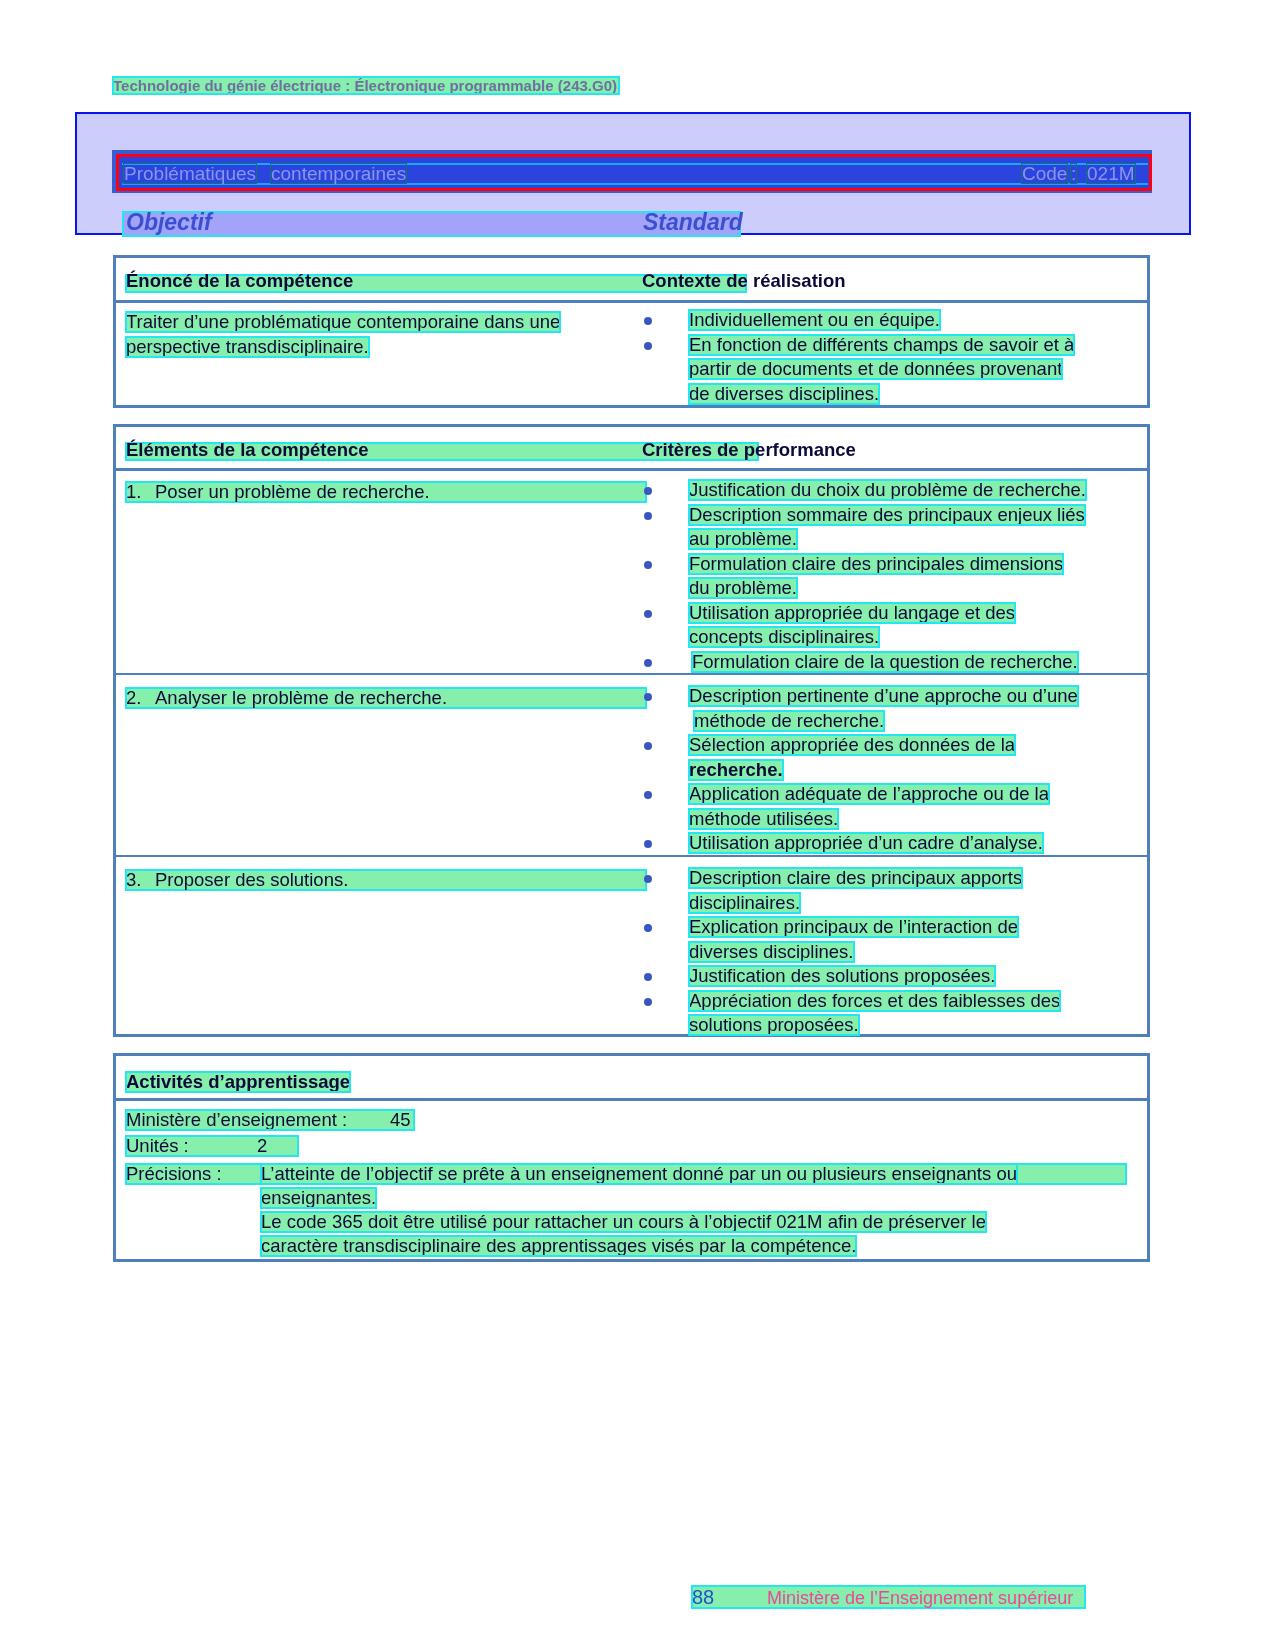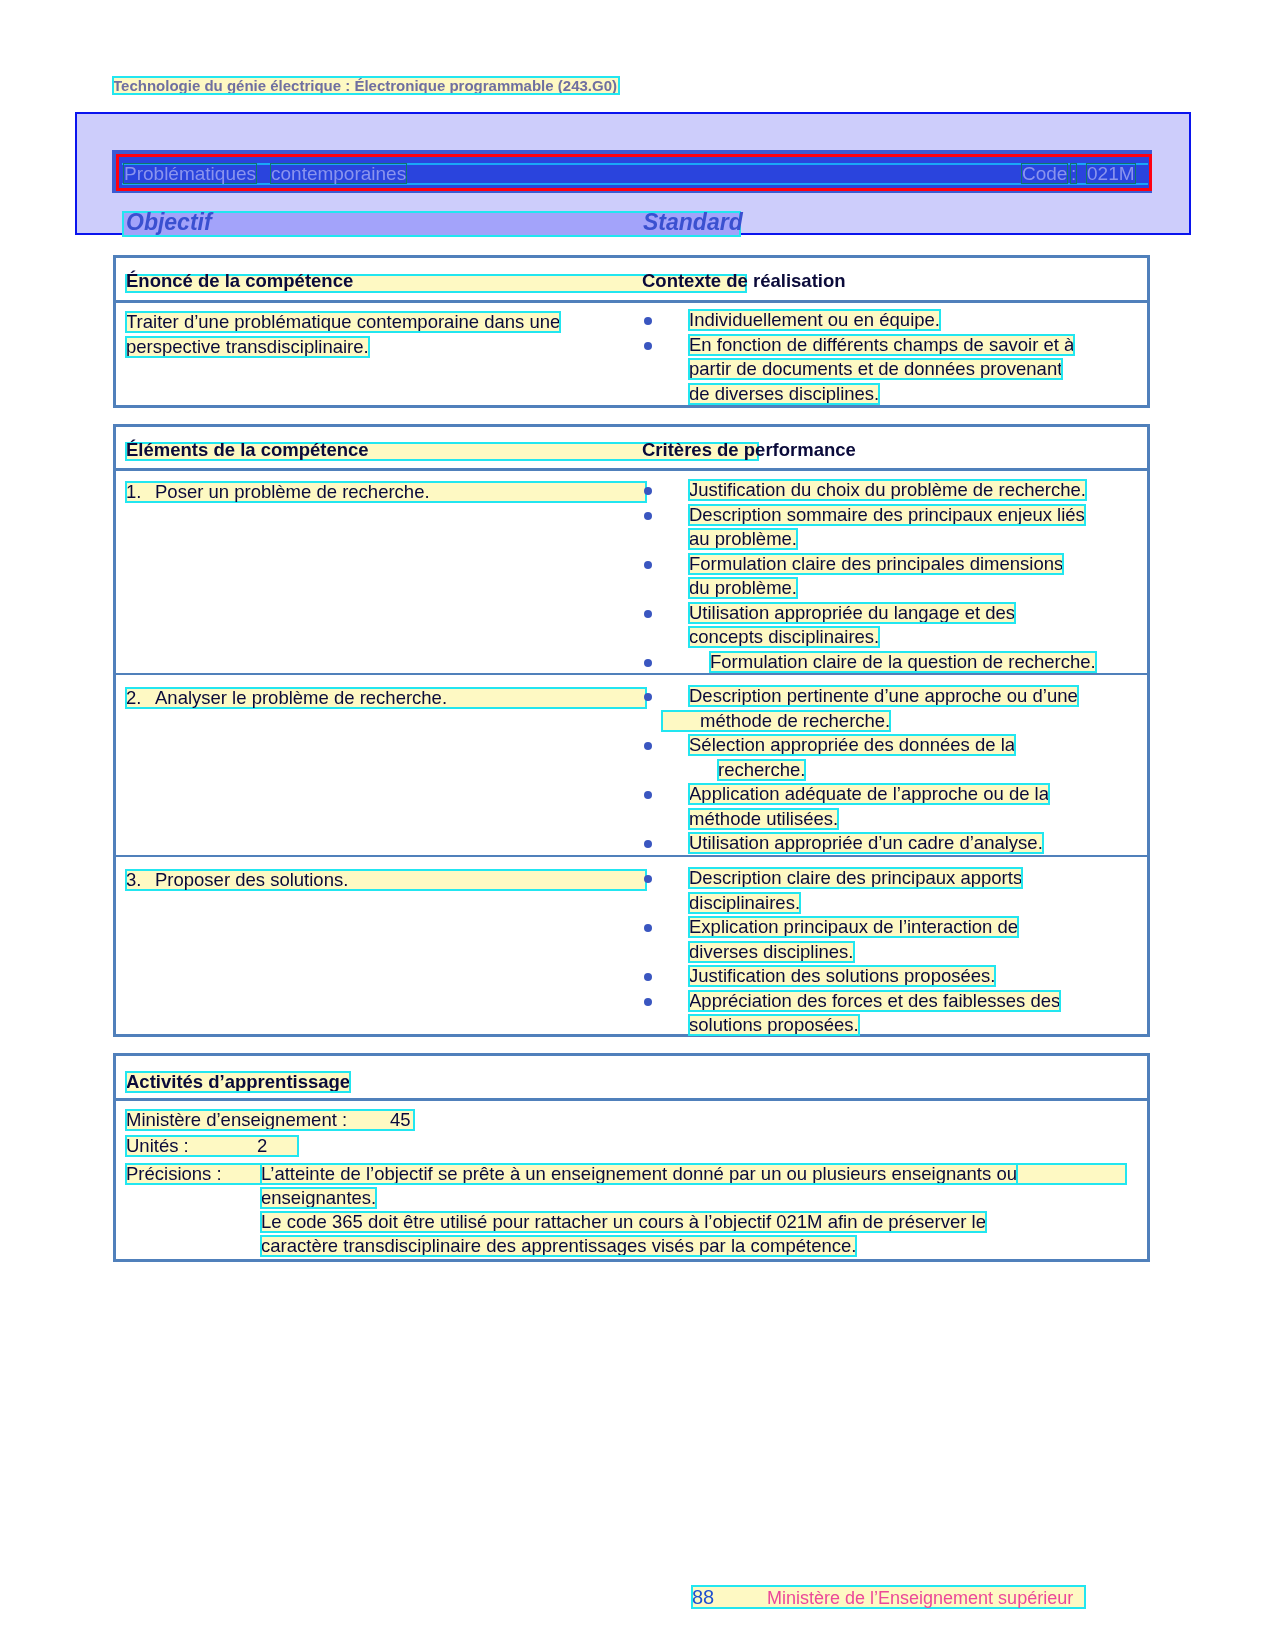--- a/index.html
+++ b/index.html
@@ -2,21 +2,21 @@
 <html><head>
 <meta charset="utf-8">
 <style>
   html, body { margin: 0; padding: 0; }
   body {
     width: 1275px; height: 1651px; position: relative; background: #ffffff;
     font-family: "Liberation Sans", "DejaVu Sans", sans-serif; color: #0a0a3a;
     overflow: hidden;
   }
   .abs { position: absolute; }
-  .hl { background: #fef9c3; outline: 2px solid #22e6f0; outline-offset: -1px; }
+  .hl { background: #86efac; outline: 2px solid #22e6f0; outline-offset: -1px; }
   .running-header {
     left: 113px; top: 77px; height: 17px; font-size: 15px; font-weight: bold;
     color: #6f6fa0; line-height: 17px; white-space: nowrap; padding-right: 2px;
   }
   .frame {
     left: 75px; top: 112px; width: 1112px; height: 119px;
     background: #cdcdfb; border: 2px solid #0a14ee;
   }
   .title-bar {
     left: 112px; top: 150px; width: 1040px; height: 43px; background: #3b5bd3;
@@ -108,28 +108,28 @@
     <div class="abs bullet" style="left:644px; top:511.5px;"></div>
     <div class="abs td hl" style="left:689px; top:504.5px;">Description sommaire des principaux enjeux liés</div>
     <div class="abs td hl" style="left:689px; top:529px;">au problème.</div>
     <div class="abs bullet" style="left:644px; top:560.5px;"></div>
     <div class="abs td hl" style="left:689px; top:553.5px;">Formulation claire des principales dimensions</div>
     <div class="abs td hl" style="left:689px; top:578px;">du problème.</div>
     <div class="abs bullet" style="left:644px; top:609.5px;"></div>
     <div class="abs td hl" style="left:689px; top:602.5px;">Utilisation appropriée du langage et des</div>
     <div class="abs td hl" style="left:689px; top:627px;">concepts disciplinaires.</div>
     <div class="abs bullet" style="left:644px; top:658.5px;"></div>
-    <div class="abs td hl" style="left:710px; top:651.5px;">Formulation claire de la question de recherche.</div>
+    <div class="abs td hl" style="left:692px; top:651.5px;">Formulation claire de la question de recherche.</div>
     <div class="abs td hl" style="left:126px; top:688px; width:520px;"><span>2.</span><span style="position: absolute; left: 29px;">Analyser le problème de recherche.</span></div>
     <div class="abs bullet" style="left:644px; top:693px;"></div>
     <div class="abs td hl" style="left:689px; top:686px;">Description pertinente d’une approche ou d’une</div>
-    <div class="abs td hl" style="left:662px; top:710.5px;padding-left:38px;">méthode de recherche.</div>
+    <div class="abs td hl" style="left:694px; top:710.5px;">méthode de recherche.</div>
     <div class="abs bullet" style="left:644px; top:742px;"></div>
     <div class="abs td hl" style="left:689px; top:735px;">Sélection appropriée des données de la</div>
-    <div class="abs td hl" style="left:718px; top:759.5px;">recherche.</div>
+    <div class="abs td hl" style="left:689px; top:759.5px;font-weight:bold;">recherche.</div>
     <div class="abs bullet" style="left:644px; top:791px;"></div>
     <div class="abs td hl" style="left:689px; top:784px;">Application adéquate de l’approche ou de la</div>
     <div class="abs td hl" style="left:689px; top:808.5px;">méthode utilisées.</div>
     <div class="abs bullet" style="left:644px; top:840px;"></div>
     <div class="abs td hl" style="left:689px; top:833px;">Utilisation appropriée d’un cadre d’analyse.</div>
     <div class="abs td hl" style="left:126px; top:870px; width:520px;"><span>3.</span><span style="position: absolute; left: 29px;">Proposer des solutions.</span></div>
     <div class="abs bullet" style="left:644px; top:875px;"></div>
     <div class="abs td hl" style="left:689px; top:868px;">Description claire des principaux apports</div>
     <div class="abs td hl" style="left:689px; top:892.5px;">disciplinaires.</div>
     <div class="abs bullet" style="left:644px; top:924px;"></div>

